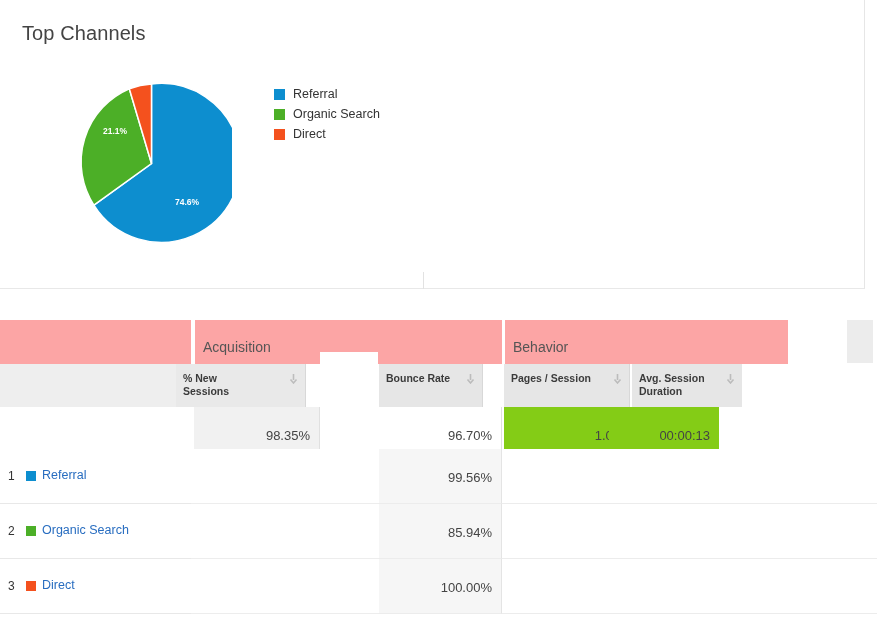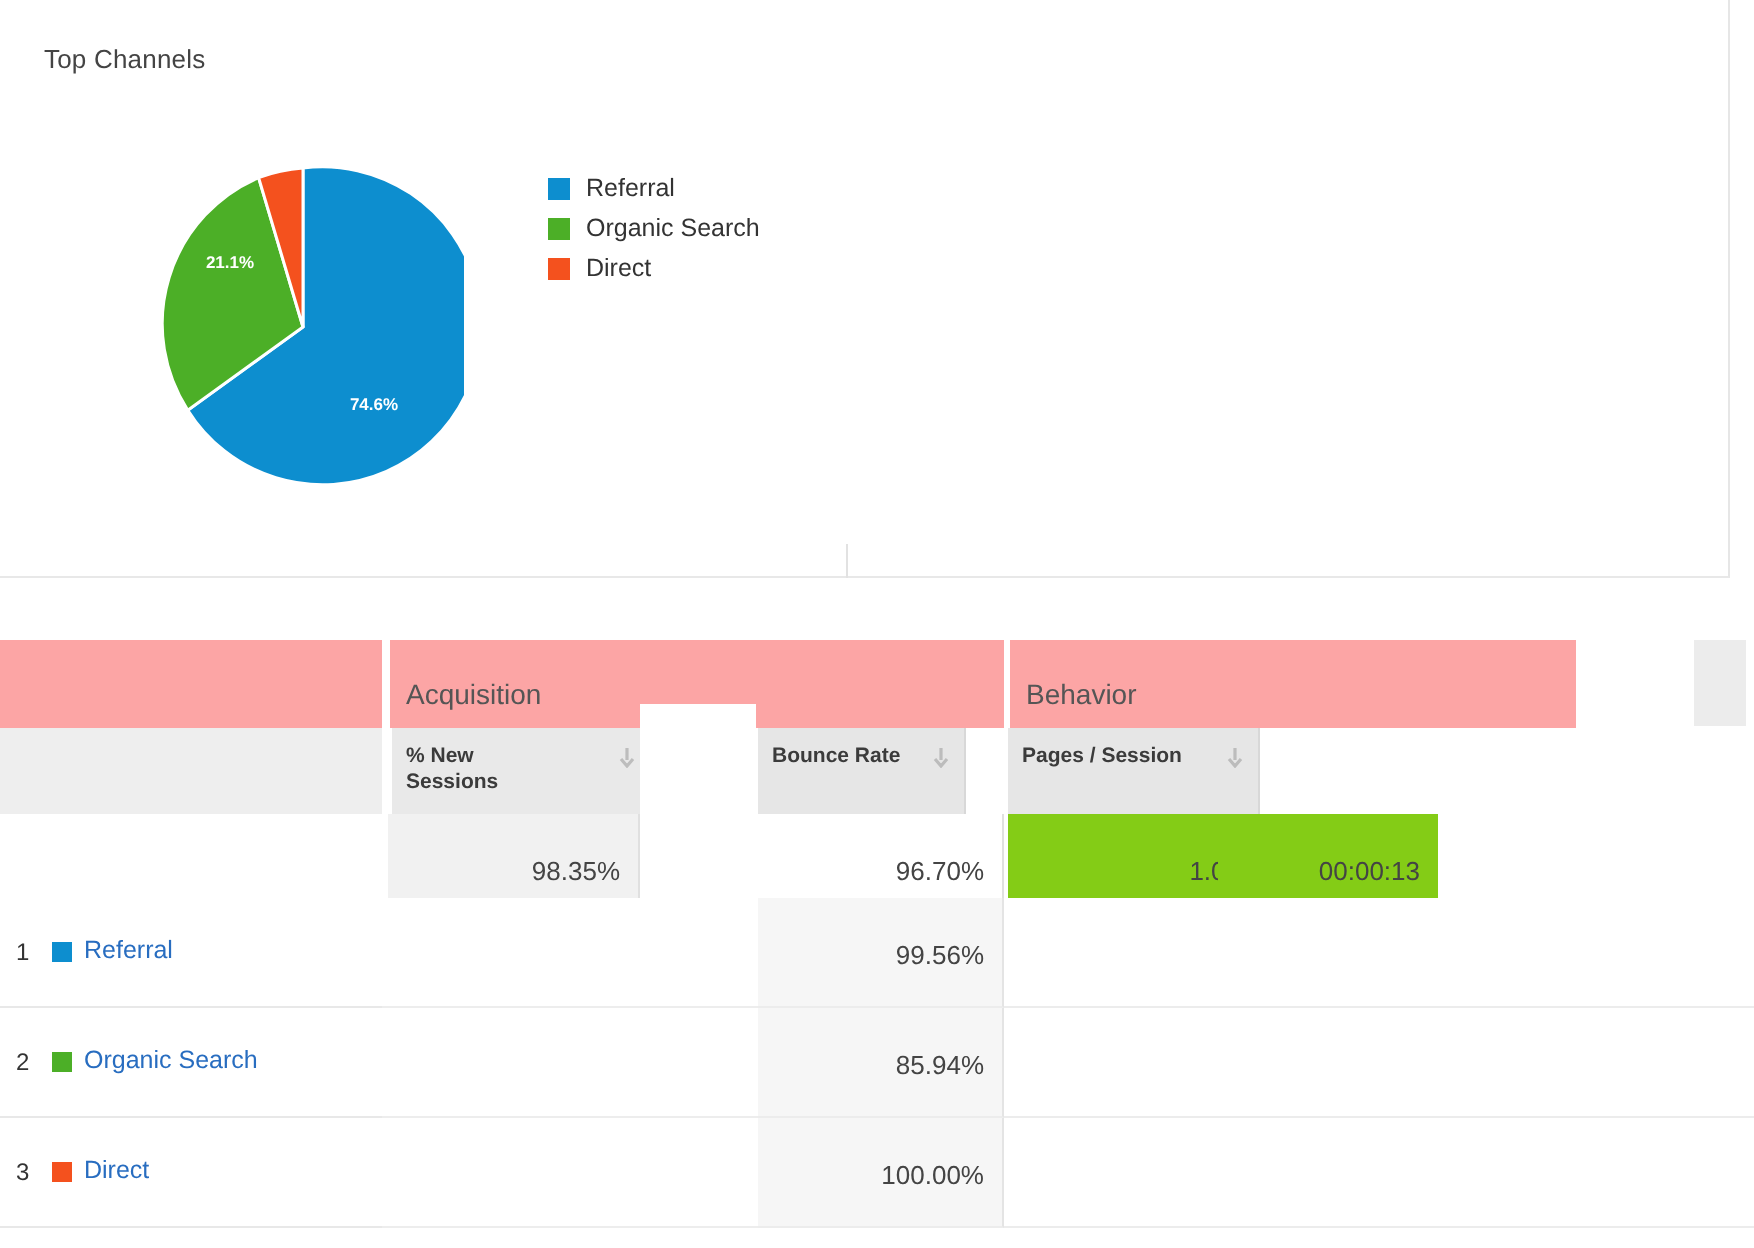--- a/index.html
+++ b/index.html
@@ -27,21 +27,21 @@
     height: 289px;
     background: #ffffff;
     border-right: 1px solid #e6e6e6;
     border-bottom: 1px solid #e8e8e8;
     box-sizing: border-box;
   }
   .widget-title {
     position: absolute;
     left: 22px;
     top: 22px;
-    font-size: 13px;
+    font-size: 20px;
     color: #444444;
     letter-spacing: .1px;
     white-space: nowrap;
   }
 
   .pie-wrap {
     position: absolute;
     left: 71px;
     top: 83px;
     width: 161px;
@@ -155,21 +155,21 @@
     position: absolute;
     right: 7px;
     top: 10px;
     width: 9px;
     height: 10px;
     opacity: .55;
   }
   .sort-arrow svg { display: block; }
 
   .col-head.dim  { left: 0;    width: 191px; background:#eeeeee; border-right:none; }
-  .col-head.newsess { left: 196px; width: 130px; background:#e9e9e9; }
+  .col-head.newsess { left: 176px; width: 130px; background:#e9e9e9; }
   .col-head.bounce  { left: 379px; width: 104px; }
   .col-head.pages   { left: 504px; width: 126px; }
   .col-head.avgdur  { left: 632px; width: 110px; border-right:none; }
 
   
   .total-row {
     position: absolute;
     left: 0;
     top: 87px;
     height: 42px;
@@ -376,20 +376,29 @@
 
       <div class="col-head pages">
         <span class="ch-label">Pages / Session</span>
         <span class="sort-arrow">
           <svg width="9" height="10" viewBox="0 0 9 10">
               <path d="M4.5 0 L4.5 6 M1.5 5.5 L4.5 9 L7.5 5.5" fill="none" stroke="#9a9a9a" stroke-width="1.6"></path>
             </svg>
         </span>
       </div>
 
+      <div class="col-head avgdur">
+        <span class="ch-label">Avg. Session
+Duration</span>
+        <span class="sort-arrow">
+          <svg width="9" height="10" viewBox="0 0 9 10">
+              <path d="M4.5 0 L4.5 6 M1.5 5.5 L4.5 9 L7.5 5.5" fill="none" stroke="#9a9a9a" stroke-width="1.6"></path>
+            </svg>
+        </span>
+      </div>
     </div>
 
     <div class="total-row">
       <div class="total-cell dim"></div>
       <div class="total-cell newsess">
         <span class="tv">98.35%</span>
       </div>
       <div class="total-cell bounce">
         <span class="tv">96.70%</span>
       </div>

